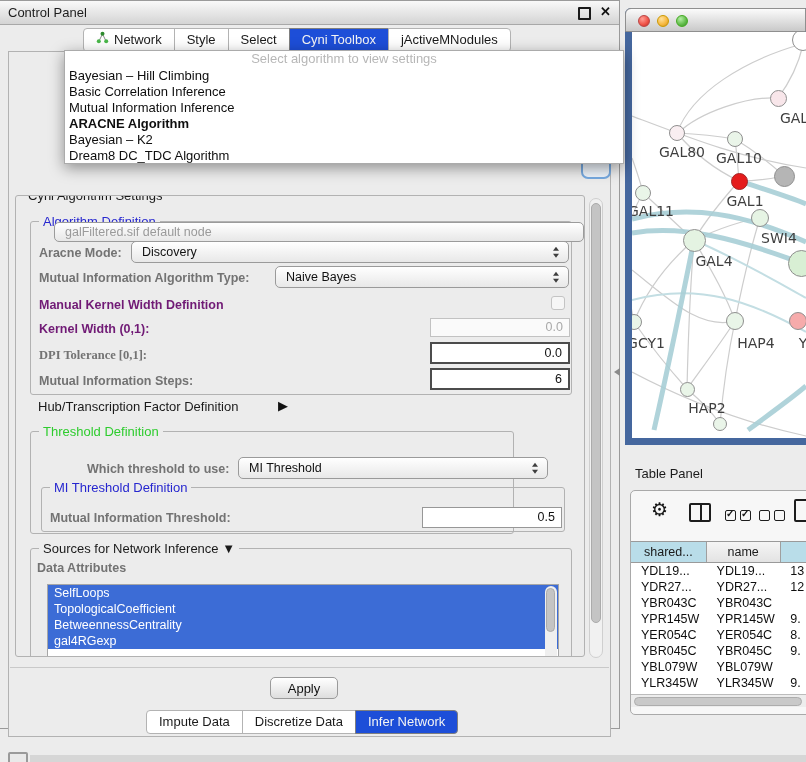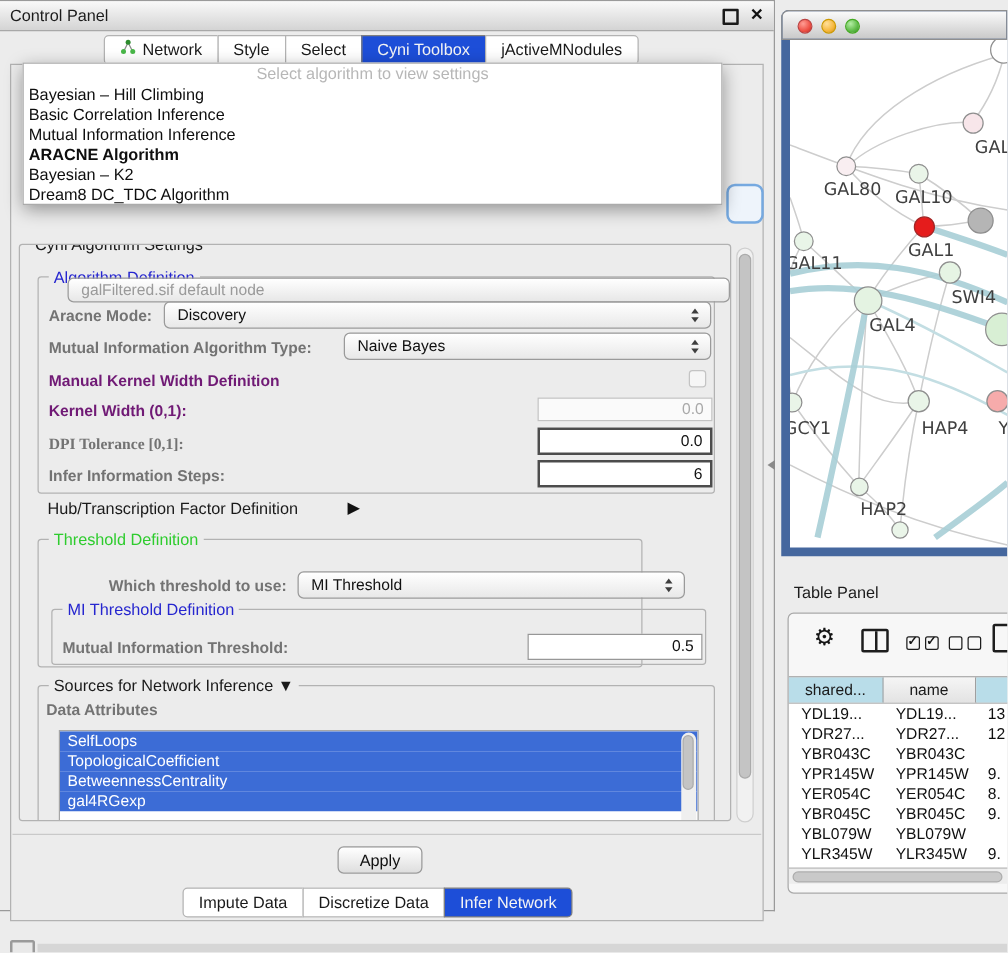--- a/index.html
+++ b/index.html
@@ -157,21 +157,21 @@
 
           <span class="lbl dis" style="left:8px;top:76px;">Manual Kernel Width Definition</span>
           <span class="checkbox" style="left:520px;top:74px;"></span>
 
           <span class="lbl dis" style="left:8px;top:100px;">Kernel Width (0,1):</span>
           <div class="field weak" style="left:399px;top:96px;width:140px;height:19px;line-height:17px;">0.0</div>
 
           <span class="lbl" style="left:8px;top:126px;font-family:Liberation Serif, serif;">DPI Tolerance [0,1]:</span>
           <div class="field strong" style="left:399px;top:120px;width:140px;height:22px;line-height:18px;">0.0</div>
 
-          <span class="lbl" style="left:8px;top:152px;">Infer Information Steps:</span>
+          <span class="lbl" style="left:8px;top:152px;">Mutual Information Steps:</span>
           <div class="field strong" style="left:399px;top:146px;width:140px;height:22px;line-height:18px;">6</div>
         </div>
 
         <span style="position:absolute;left:22px;top:203px;font-size:13px;color:#1a1a1a;">Hub/Transcription Factor Definition</span>
         <span style="position:absolute;left:262px;top:202px;font-size:13px;color:#111;">▶</span>
 
         <div class="group" style="left:14px;top:235px;width:484px;height:103px;">
           <span class="legend green">Threshold Definition</span>
 
           <span class="lbl" style="left:56px;top:30px;">Which threshold to use:</span>
@@ -213,21 +213,21 @@
       <div id="apply-sep" style="left:1px;top:615px;width:599px;"></div>
       <div id="apply-btn" style="left:261px;top:625px;">Apply</div>
 
       <div id="bottom-tabs" style="left:138px;top:658px;">
           <div class="tab">Impute Data</div>
           <div class="tab">Discretize Data</div>
           <div class="tab sel">Infer Network</div>
         </div>
     </div>
 
-    <div id="dd-overlay" style="top:49px;">
+    <div id="dd-overlay" style="top:49px;margin-left:46px;">
       <div class="dd-prompt">Select algorithm to view settings</div>
       <div id="dd-items">
           <div class="dd-item">Bayesian – Hill Climbing</div>
           <div class="dd-item">Basic Correlation Inference</div>
           <div class="dd-item">Mutual Information Inference</div>
           <div class="dd-item sel">ARACNE Algorithm</div>
           <div class="dd-item">Bayesian – K2</div>
           <div class="dd-item">Dream8 DC_TDC Algorithm</div>
         </div>
     </div>

